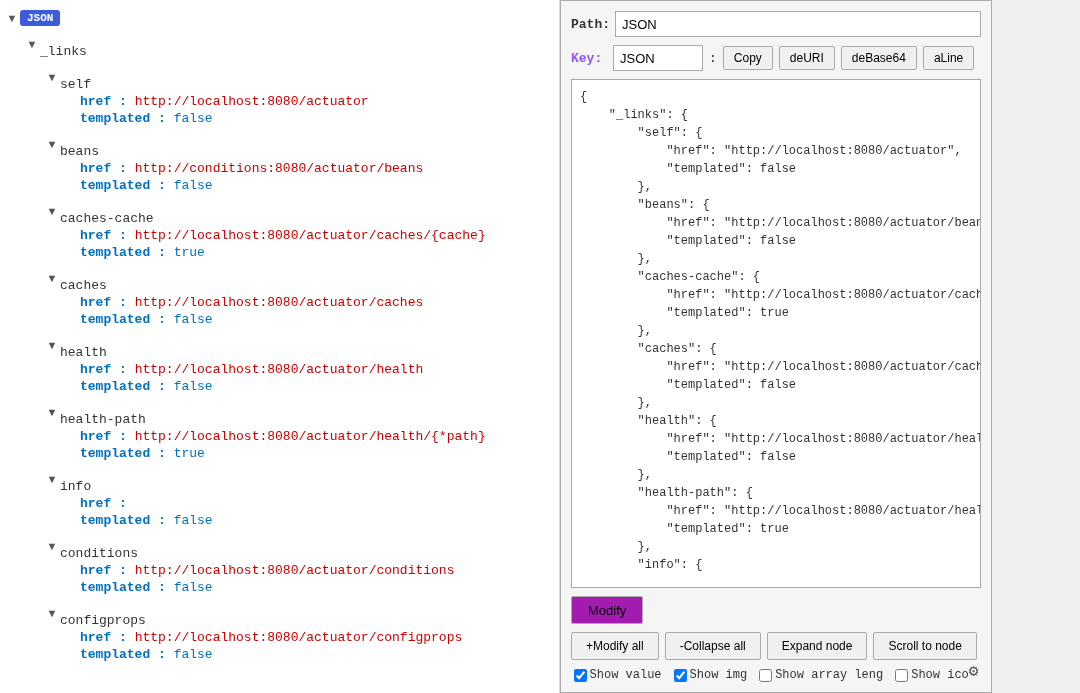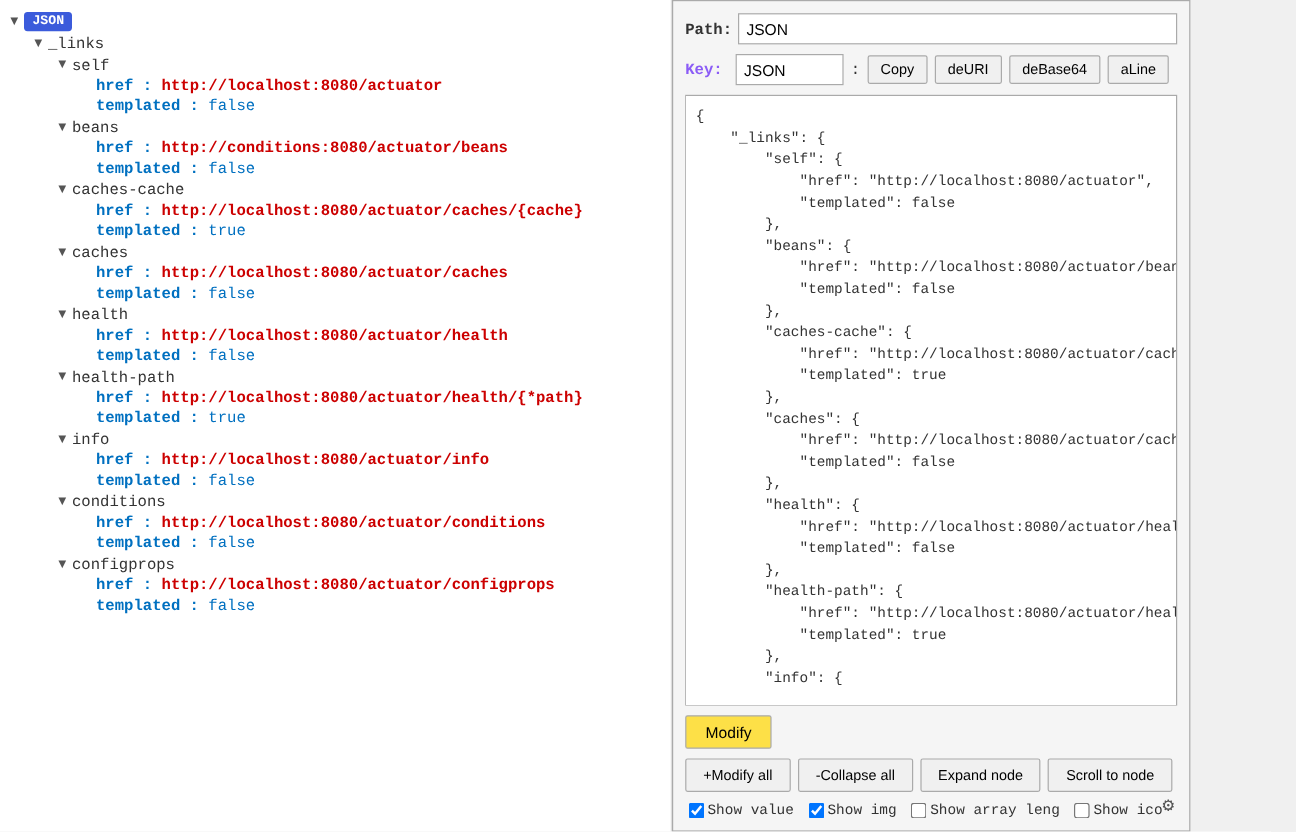--- a/index.html
+++ b/index.html
@@ -45,29 +45,30 @@
       color: #555;
       display: inline-flex;
       align-items: center;
       justify-content: center;
       flex-shrink: 0;
     }
 
     .node-label {
       color: #333;
       font-size: 13px;
+      margin-top: 16px;
     }
 
     .node-key {
       color: #0070c0;
       font-weight: bold;
       font-size: 13px;
     }
     .node-value-bool { color: #0070c0; }
-    .node-value-link { color: #cc0000; font-weight: bold; }
+    .node-value-link { color: #cc0000; font-weight: normal; }
 
     .json-badge {
       background: #3b5bdb;
       color: white;
       font-size: 11px;
       font-weight: bold;
       padding: 2px 7px;
       border-radius: 3px;
       margin-right: 4px;
     }
@@ -163,21 +164,21 @@
     }
 
     .modify-row {
       margin-top: 8px;
     }
 
     .modify-btn {
       height: 28px;
       padding: 0 16px;
       border: 1px solid #aaa;
-      background: #fde047;
+      background: #a21caf;
       font-size: 13px;
       cursor: pointer;
       border-radius: 2px;
     }
 
     .bottom-buttons {
       display: flex;
       gap: 6px;
       margin-top: 8px;
       flex-wrap: wrap;
@@ -354,21 +355,20 @@
 
       <div style="padding-left:20px;">
         <div class="tree-row">
           <button class="toggle-btn">▼</button>
           <span class="node-label">info</span>
         </div>
         <div style="padding-left:20px;">
           <div class="tree-row">
             <span style="width:16px;display:inline-block;"></span>
             <span class="node-key">href&nbsp;:</span>&nbsp;
-            <span class="node-value-link">http://localhost:8080/actuator/info</span>
           </div>
           <div class="tree-row">
             <span style="width:16px;display:inline-block;"></span>
             <span class="node-key">templated&nbsp;:</span>&nbsp;
             <span class="node-value-bool">false</span>
           </div>
         </div>
       </div>
 
       <div style="padding-left:20px;">

